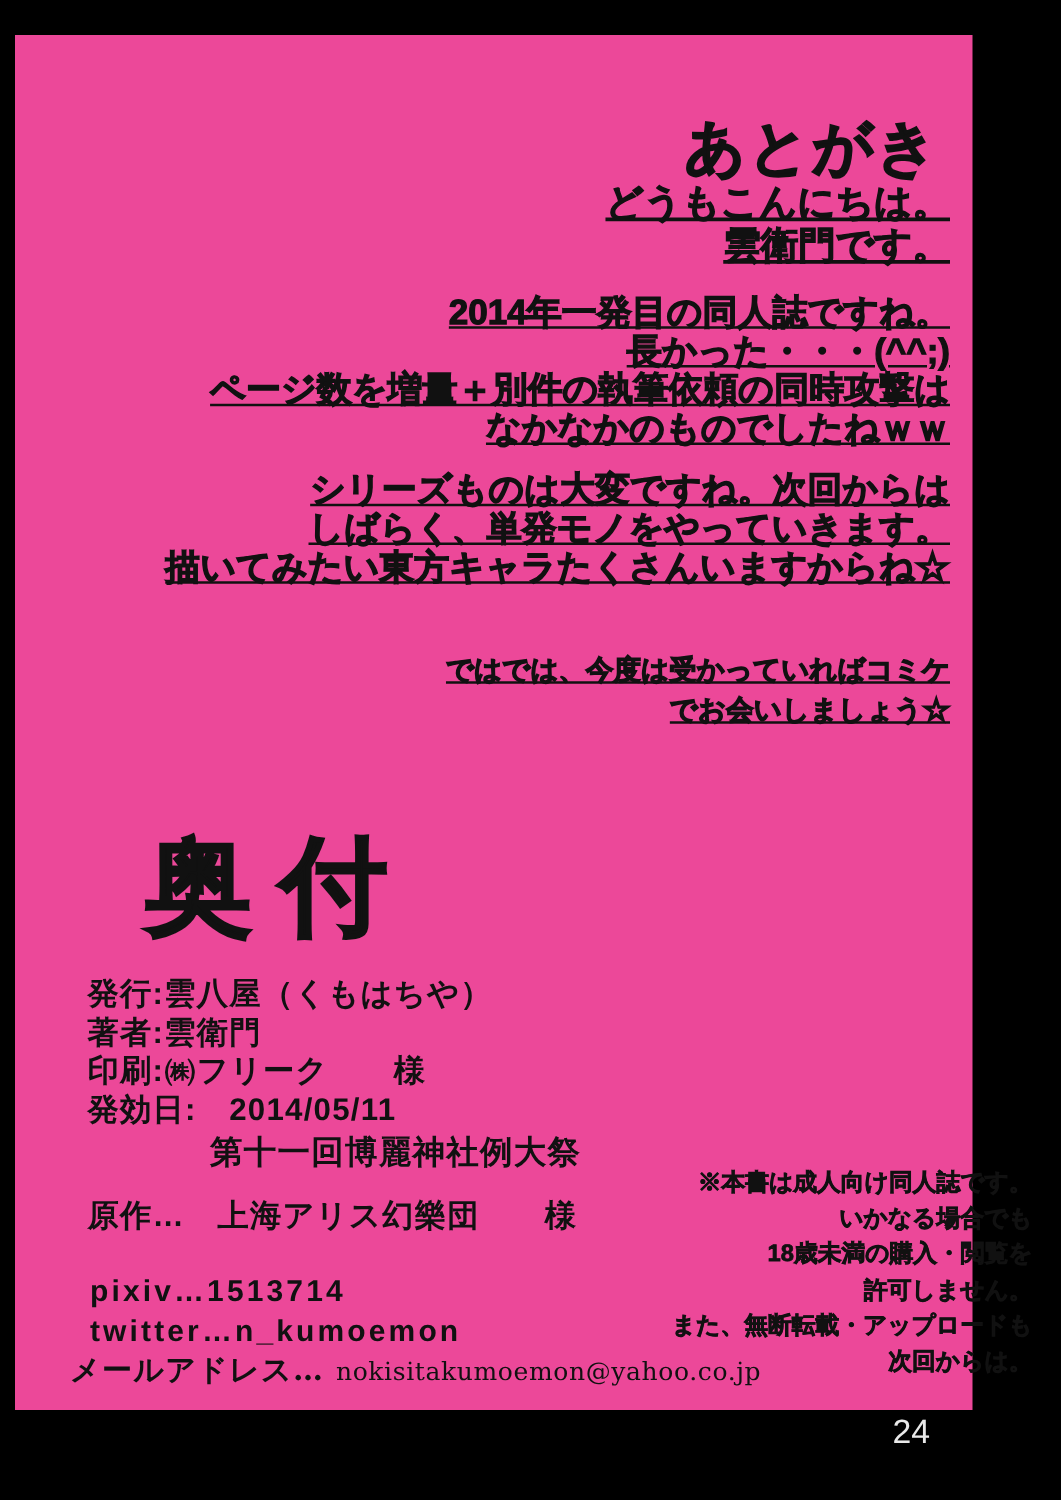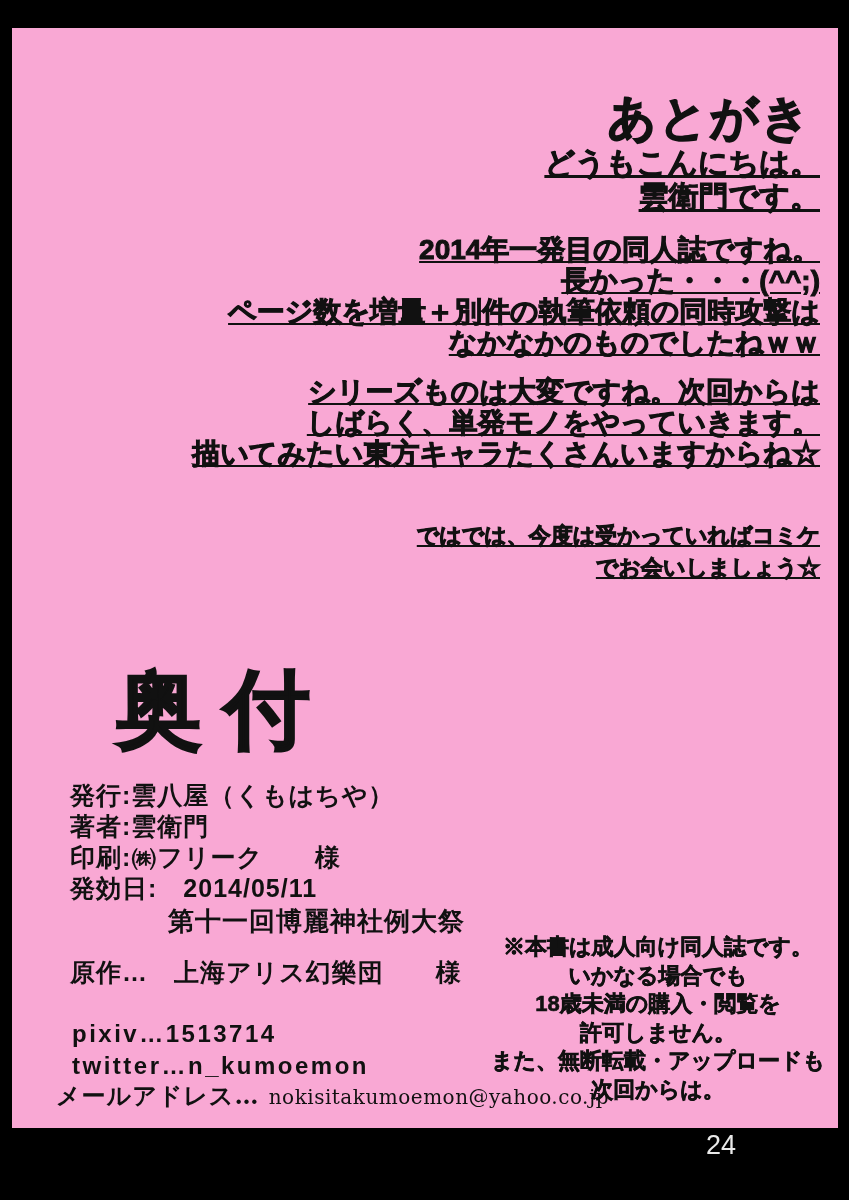--- a/index.html
+++ b/index.html
@@ -3,22 +3,22 @@
 <meta charset="utf-8">
 <style>
   html,body{margin:0;padding:0;}
   body{
     width:849px;height:1200px;position:relative;
     background:#000;overflow:hidden;
     font-family:"Liberation Sans",sans-serif;
     color:#111;
   }
   .paper{
-    position:absolute;left:12px;top:28px;width:826px;height:1100px;
-    background:#f9a8d4;
+    position:absolute;left:12px;top:28px;width:766px;height:1100px;
+    background:#ec4899;
   }
   
   .aw-title{
     position:absolute;top:58px;right:26px;
     font-size:48px;font-weight:900;letter-spacing:2px;
     -webkit-text-stroke:1.5px #111;
     white-space:nowrap;
   }
   .aw-block{
     position:absolute;right:18px;text-align:right;
@@ -59,28 +59,28 @@
     position:absolute;left:44px;top:1052px;white-space:nowrap;
     font-family:"DejaVu Serif","Liberation Serif",serif;
     font-size:24px;font-weight:bold;letter-spacing:1px;
   }
   .contact-mail .email{
     font-size:20px;font-weight:normal;letter-spacing:0.5px;
   }
   
   .warning{
     position:absolute;left:478px;top:905px;width:336px;
-    text-align:center;font-size:22px;font-weight:900;
+    text-align:right;font-size:19px;font-weight:900;
     line-height:28.5px;-webkit-text-stroke:0.6px #111;
     white-space:nowrap;
   }
   
   .page-number{
     position:absolute;left:706px;top:1130px;width:46px;
-    color:#e9e9e9;font-size:27px;text-align:left;
+    color:#e9e9e9;font-size:27px;text-align:center;
     font-family:"Liberation Sans",sans-serif;
   }
 </style>
 </head>
 <body>
 
 <div class="paper">
 
   <div class="aw-title">あとがき</div>
 

